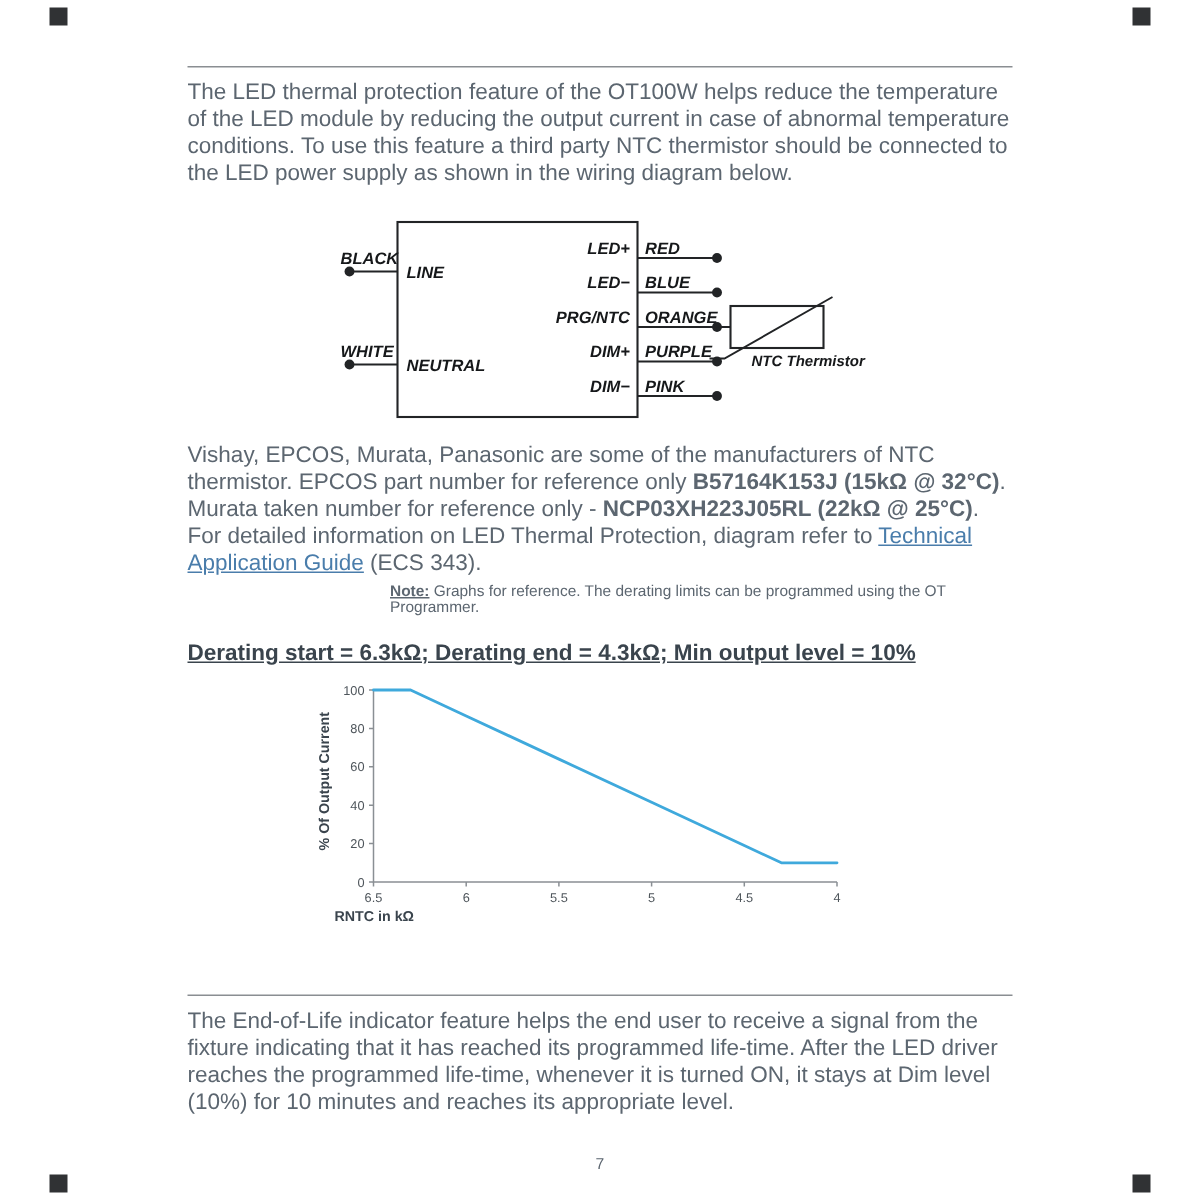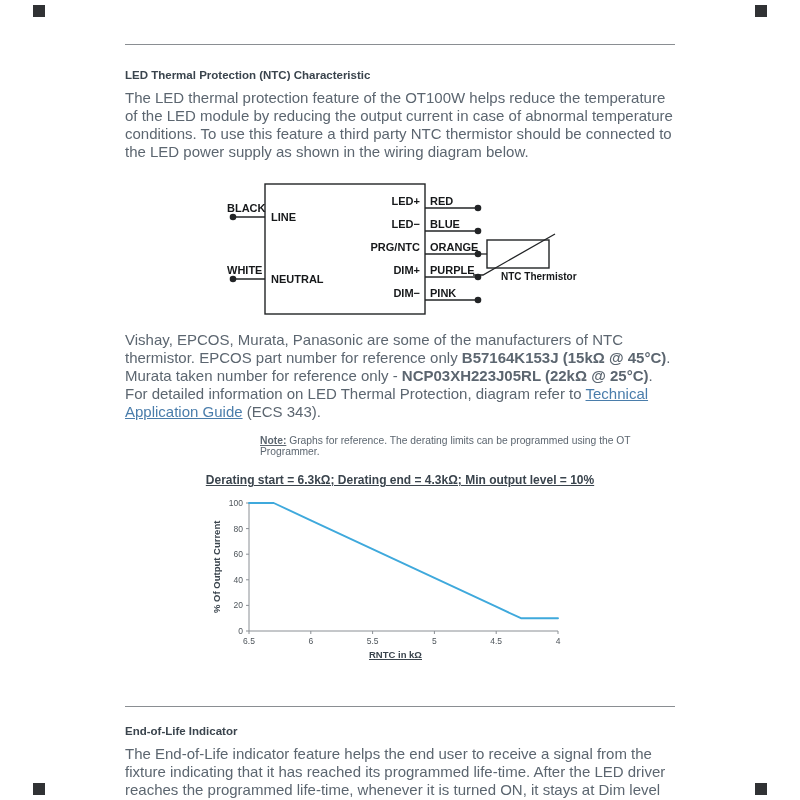--- a/index.html
+++ b/index.html
@@ -10,55 +10,54 @@
   .rule{border:none;border-top:1.6px solid #8a8e92;margin:0;}
   .rule.top{margin-top:44px;}
   .rule.mid{margin-top:46px;}
   .heading{margin:24px 0 0 0;font-size:11.5px;font-weight:bold;color:#3a444d;}
   .heading.second{margin-top:18px;}
   p.body{margin:8px 0 0 0;font-size:15px;line-height:1.2;color:#5c6670;}
   p.body.tight{margin:0;}
   p.body.blockstart{margin-top:10px;}
   .bold{font-weight:bold;}
   .applink{color:#4a7dab;text-decoration:underline;cursor:pointer;}
-  .note{margin:14px 0 0 135px;font-size:10.3px;color:#5c6670;}
+  .note{margin:4px 0 0 135px;font-size:10.3px;color:#5c6670;}
   .nlabel{font-weight:bold;text-decoration:underline;}
   
-  .diagram{margin-top:18px;height:152px;position:relative;}
+  .diagram{margin-top:18px;height:152px;position:relative;font-style:italic;}
   .diagram svg{position:absolute;left:100px;top:0;}
   .dbox{fill:none;stroke:#222426;stroke-width:1.4;}
   .wire{stroke:#222426;stroke-width:1.3;fill:none;}
   .dot{fill:#222426;}
   .dlbl{font-family:"Liberation Sans",sans-serif;font-size:11px;font-weight:bold;fill:#16181a;}
   .dlbl2{font-family:"Liberation Sans",sans-serif;font-size:10px;font-weight:bold;fill:#16181a;}
   
   .chart{position:relative;margin-top:16px;}
-  .chart-title{text-align:center;font-size:12px;font-weight:bold;text-decoration:underline;color:#3a444d;}
+  .chart-title{text-align:left;font-size:15px;font-weight:bold;text-decoration:underline;color:#3a444d;}
   #chart-svg{display:block;margin:8px 0 0 98px;}
   .tick{font-family:"Liberation Sans",sans-serif;font-size:8.5px;fill:#4e555b;}
   .axis{stroke:#8a8f94;stroke-width:1;fill:none;}
-  .xlabel{width:345px;margin-left:98px;text-align:center;font-size:9.5px;font-weight:bold;color:#3a444d;margin-top:2px;text-decoration:underline;}
+  .xlabel{width:345px;margin-left:98px;font-size:9.5px;font-weight:bold;color:#3a444d;margin-top:2px;}
   .ylabel{position:absolute;left:86px;top:140px;transform:rotate(-90deg);transform-origin:0 0;font-size:9.5px;font-weight:bold;color:#3a444d;white-space:nowrap;}
   .pagenum{margin-top:26px;text-align:center;font-size:10.5px;color:#5c6670;}
 </style>
 </head>
 <body>
 
 <div class="page">
 
   <div class="crop" style="left:33px;top:5px;"></div>
   <div class="crop" style="left:755px;top:5px;"></div>
   <div class="crop" style="left:33px;top:783px;"></div>
   <div class="crop" style="left:755px;top:783px;"></div>
 
   <div class="content">
 
     <hr class="rule top">
 
-    <div class="heading">LED Thermal Protection (NTC) Characteristic</div>
 
     <p class="body">The LED thermal protection feature of the OT100W helps reduce the temperature of the LED module by reducing the output current in case of abnormal temperature conditions. To use this feature a third party NTC thermistor should be connected to the LED power supply as shown in the wiring diagram below.</p>
 
     <div class="diagram">
       <svg width="375" height="152" viewBox="0 0 375 152">
 
         <rect class="dbox" x="40" y="5" width="160" height="130"></rect>
 
         <line class="wire" x1="6" y1="38" x2="40" y2="38"></line>
         <circle class="dot" cx="8" cy="38" r="3.3"></circle>
@@ -96,21 +95,21 @@
         <circle class="dot" cx="253" cy="121" r="3.3"></circle>
 
         <line class="wire" x1="253" y1="75" x2="262" y2="75"></line>
         <rect class="dbox" x="262" y="61" width="62" height="28"></rect>
         <path class="wire" d="M248 96 L258 96 L330 55"></path>
         <text class="dlbl2" x="276" y="101">NTC Thermistor</text>
       </svg>
     </div>
 
 
-    <p class="body tight"><span>Vishay, EPCOS, Murata, Panasonic are some of the manufacturers of NTC thermistor. EPCOS part number for reference only </span><span class="bold">B57164K153J (15kΩ @ 45°C)</span><span>. Murata taken number for reference only - </span><span class="bold">NCP03XH223J05RL (22kΩ @ 25°C)</span><span>.</span></p>
+    <p class="body tight"><span>Vishay, EPCOS, Murata, Panasonic are some of the manufacturers of NTC thermistor. EPCOS part number for reference only </span><span class="bold">B57164K153J (15kΩ @ 32°C)</span><span>. Murata taken number for reference only - </span><span class="bold">NCP03XH223J05RL (22kΩ @ 25°C)</span><span>.</span></p>
 
     <p class="body tight"><span>For detailed information on LED Thermal Protection, diagram refer to </span><a class="applink">Technical Application Guide</a><span> (ECS 343).</span></p>
 
     <p class="note"><span class="nlabel">Note:</span><span> Graphs for reference. The derating limits can be programmed using the OT Programmer.</span></p>
 
     <div class="chart">
       <div class="chart-title">Derating start = 6.3kΩ; Derating end = 4.3kΩ; Min output level = 10%</div>
       <div class="ylabel">% Of Output Current</div>
       <svg id="chart-svg" width="345" height="152" viewBox="0 0 345 152">
           <path d="M26 8 L26 136 L335 136" class="axis"></path>
@@ -138,20 +137,19 @@
           <text x="20" y="36.599999999999994" text-anchor="end" class="tick">80</text>
           <line x1="23" x2="26" y1="8" y2="8" class="axis"></line>
           <text x="20" y="11" text-anchor="end" class="tick">100</text>
           <polyline points="26,8 50.72000000000002,8 87.8,25.28 149.6,54.08 211.4,82.88 273.2,111.68 297.92,123.2 335,123.2" fill="none" stroke="#3fa9dc" stroke-width="1.9" stroke-linejoin="round" stroke-linecap="round"></polyline>
         </svg>
       <div class="xlabel">RNTC in kΩ</div>
     </div>
 
     <hr class="rule mid">
 
-    <div class="heading second">End-of-Life Indicator</div>
 
     <p class="body">The End-of-Life indicator feature helps the end user to receive a signal from the fixture indicating that it has reached its programmed life-time. After the LED driver reaches the programmed life-time, whenever it is turned ON, it stays at Dim level (10%) for 10 minutes and reaches its appropriate level.</p>
 
     <div class="pagenum">7</div>
 
   </div>
 </div>
 
 </body></html>

